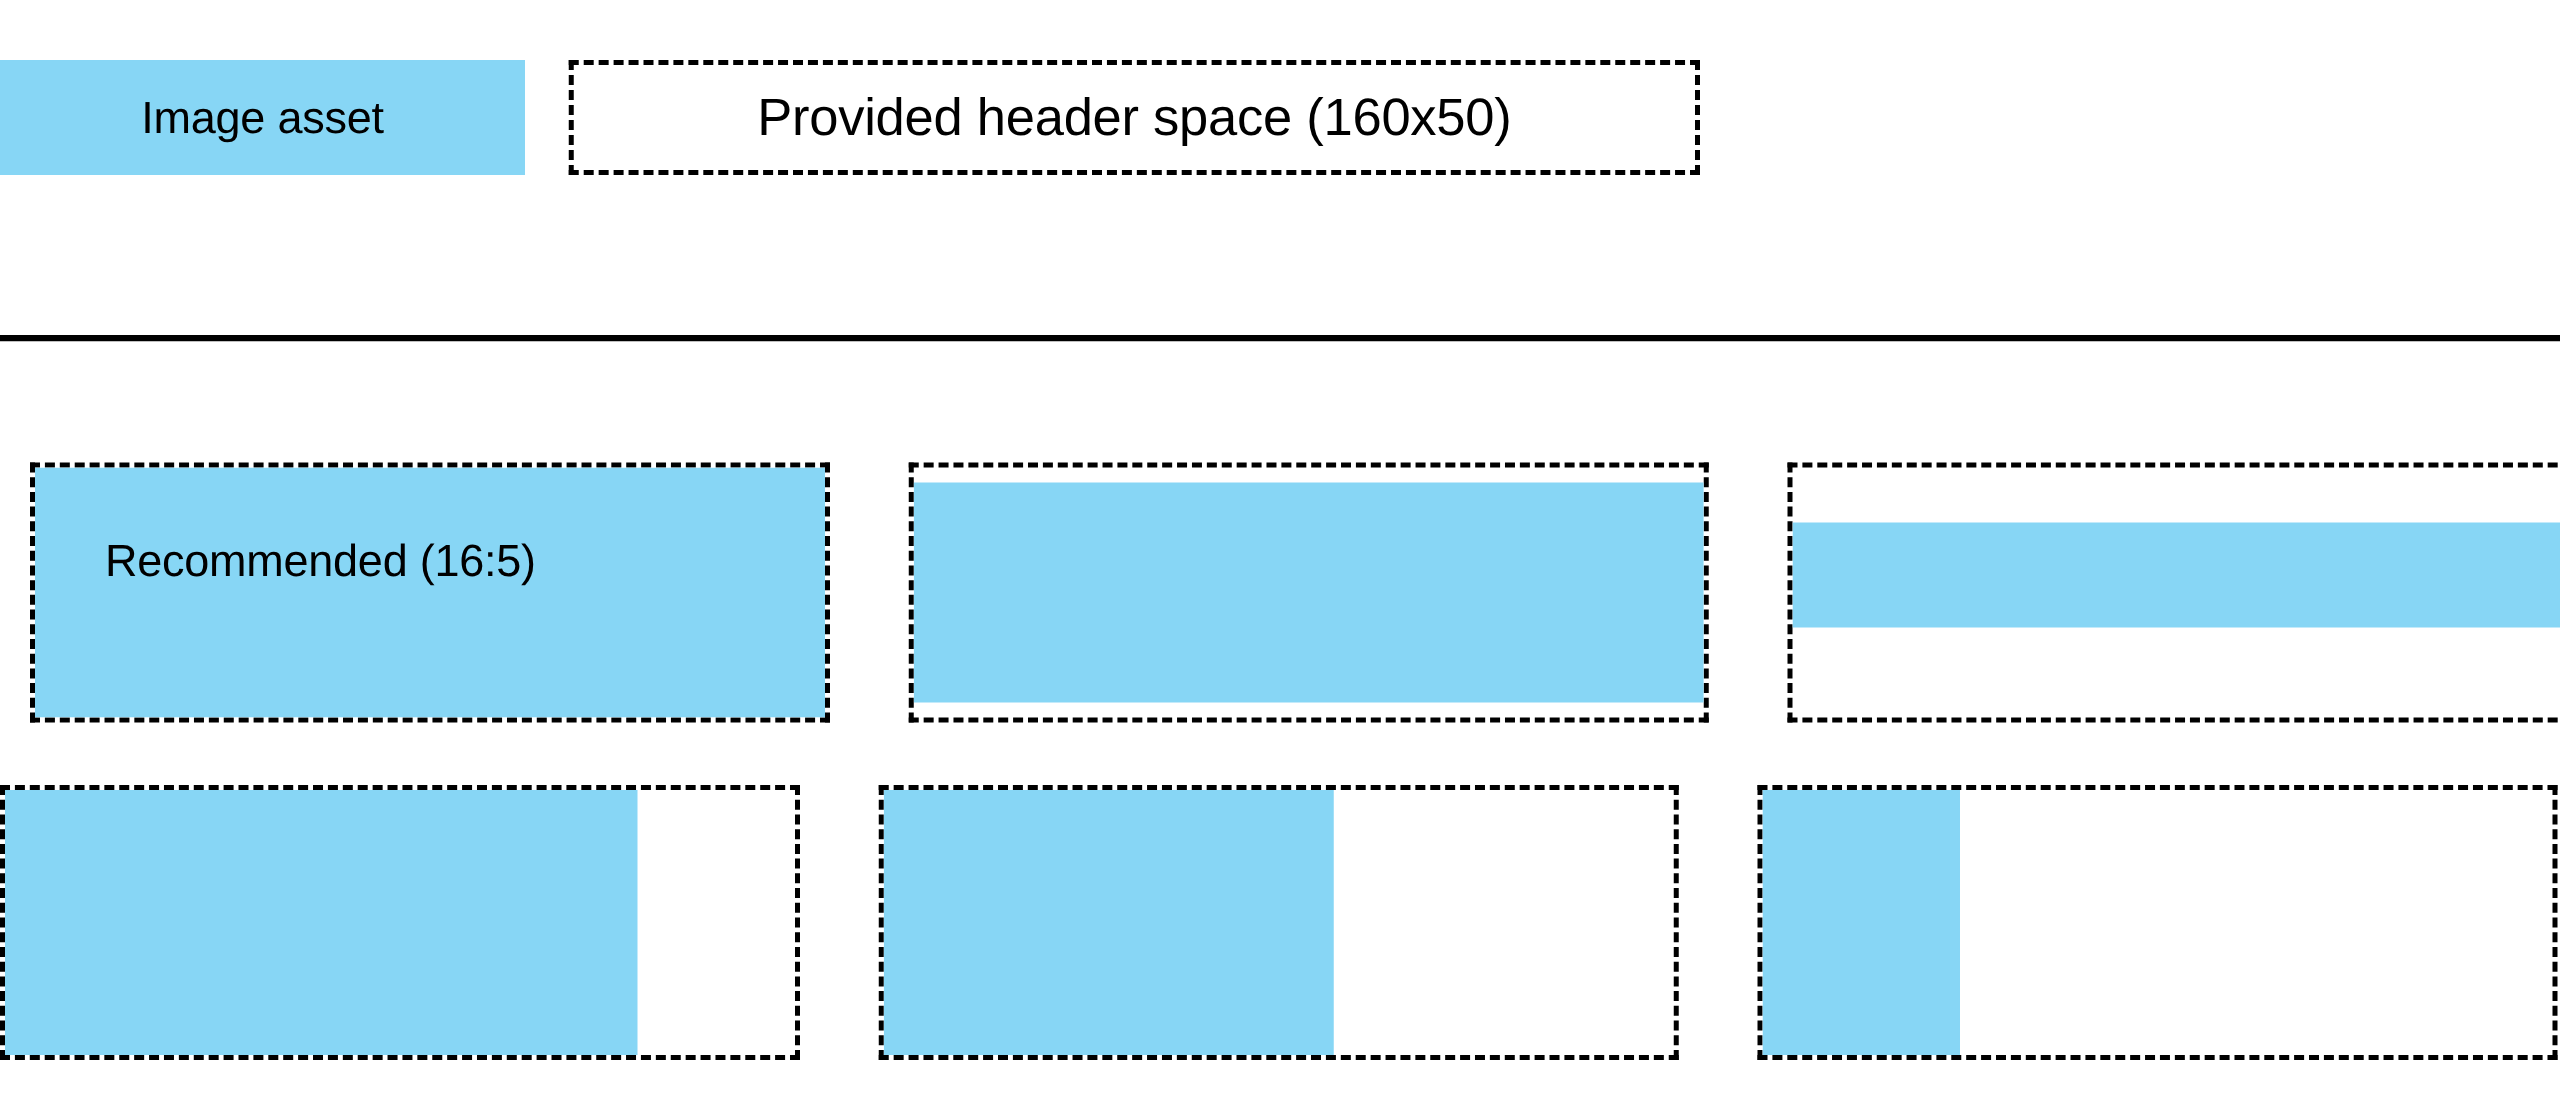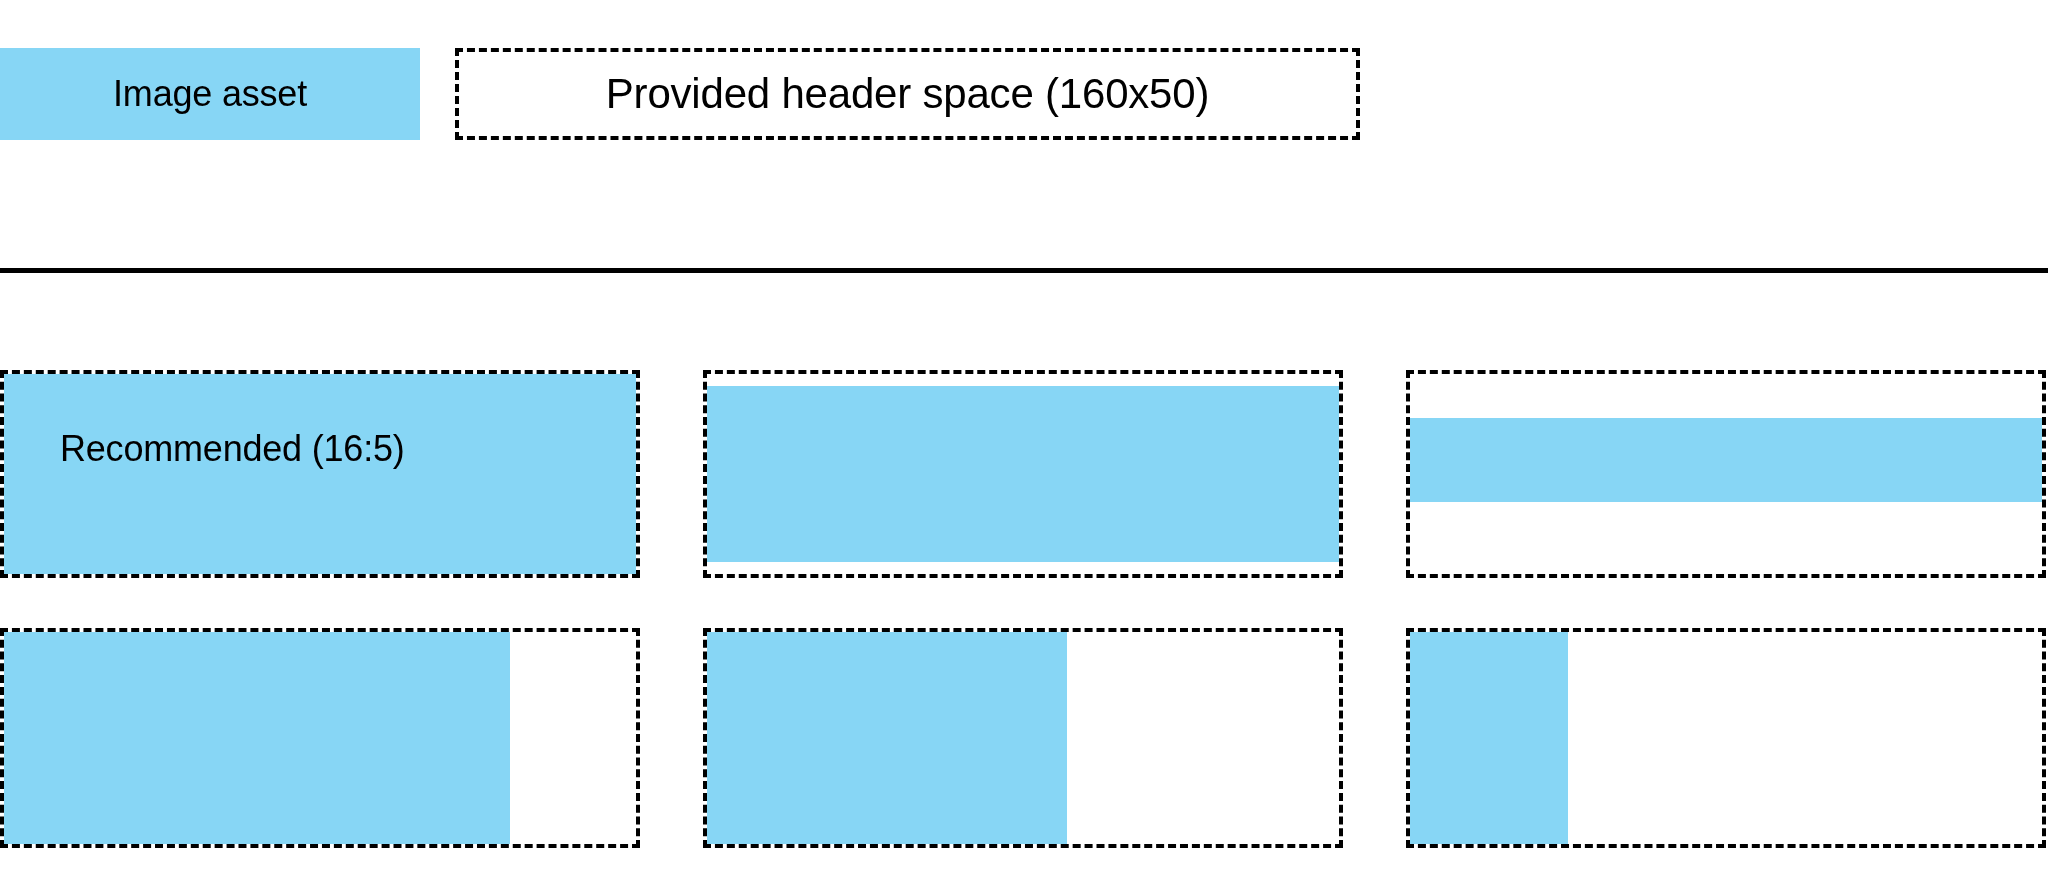--- a/index.html
+++ b/index.html
@@ -120,21 +120,21 @@
       <span class="legend-space-label">Provided header space (160x50)</span>
     </div>
   </div>
 
   <div class="divider" style="background: rgb(0, 0, 0);"></div>
 
   <div class="grid">
 
     <div class="grid-row">
 
-      <div class="slot slot-r1" style="border-color: rgb(0, 0, 0);">
+      <div class="slot slot-r1" style="border-color: rgb(0, 0, 0); margin-left: 24px;">
         <div class="slot-fill" style="left: 0%; top: 0%; width: 100%; height: 100%; background: rgb(135, 214, 245);"></div>
         <span class="slot-label" style="left:56px; top:54px;">Recommended (16:5)</span>
       </div>
 
       <div class="slot slot-r1" style="border-color: rgb(0, 0, 0);">
         <div class="slot-fill" style="left: 0%; top: 6%; width: 100%; height: 88%; background: rgb(135, 214, 245);"></div>
       </div>
 
       <div class="slot slot-r1" style="border-color: rgb(0, 0, 0);">
         <div class="slot-fill" style="left: 0%; top: 22%; width: 100%; height: 42%; background: rgb(135, 214, 245);"></div>

